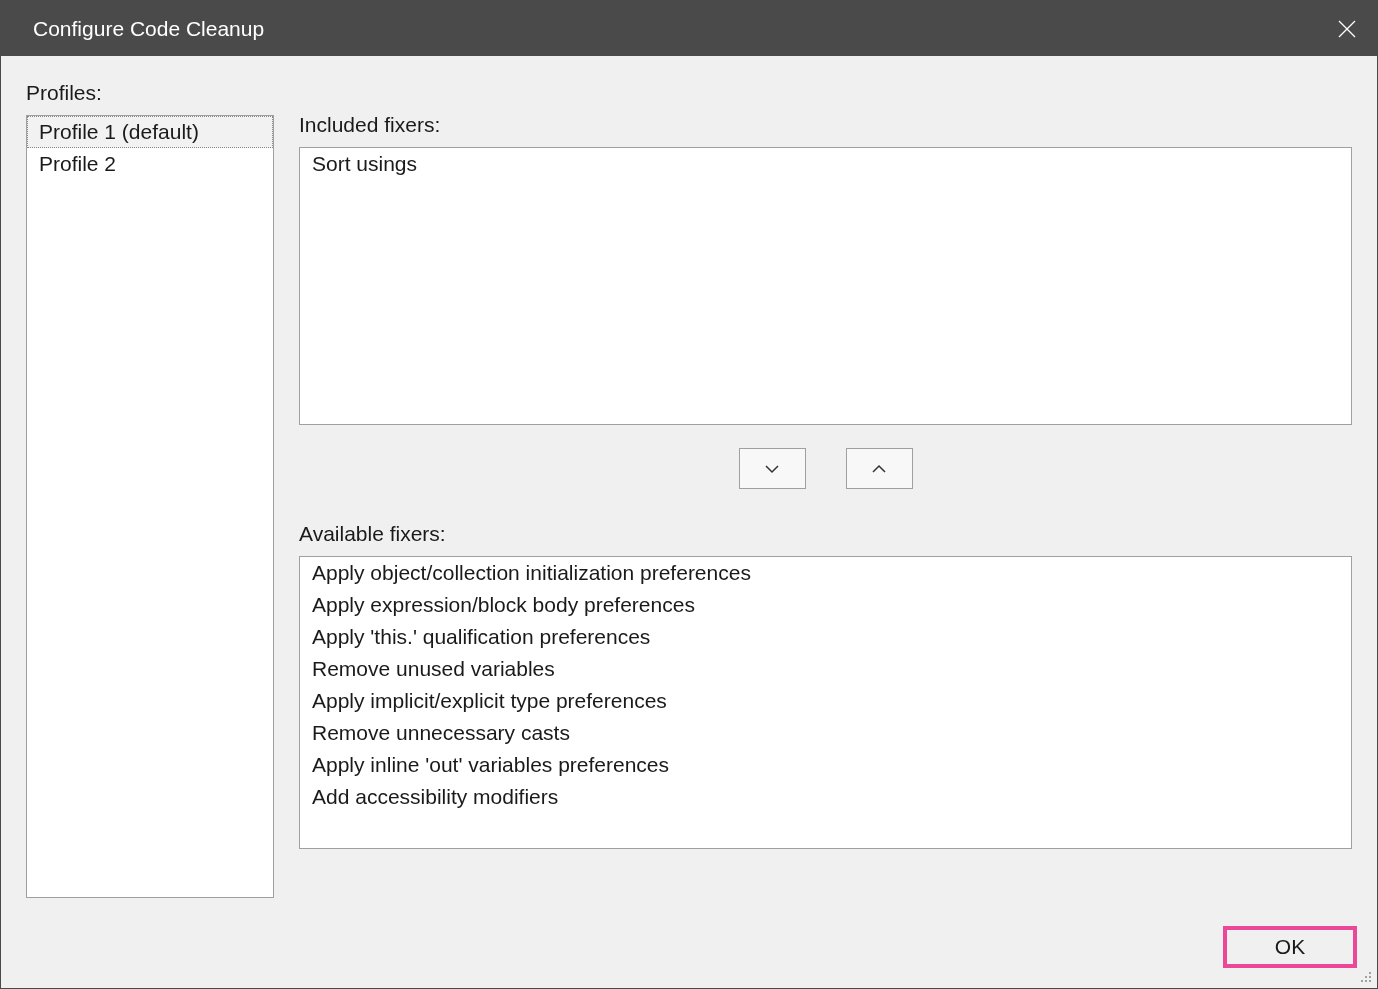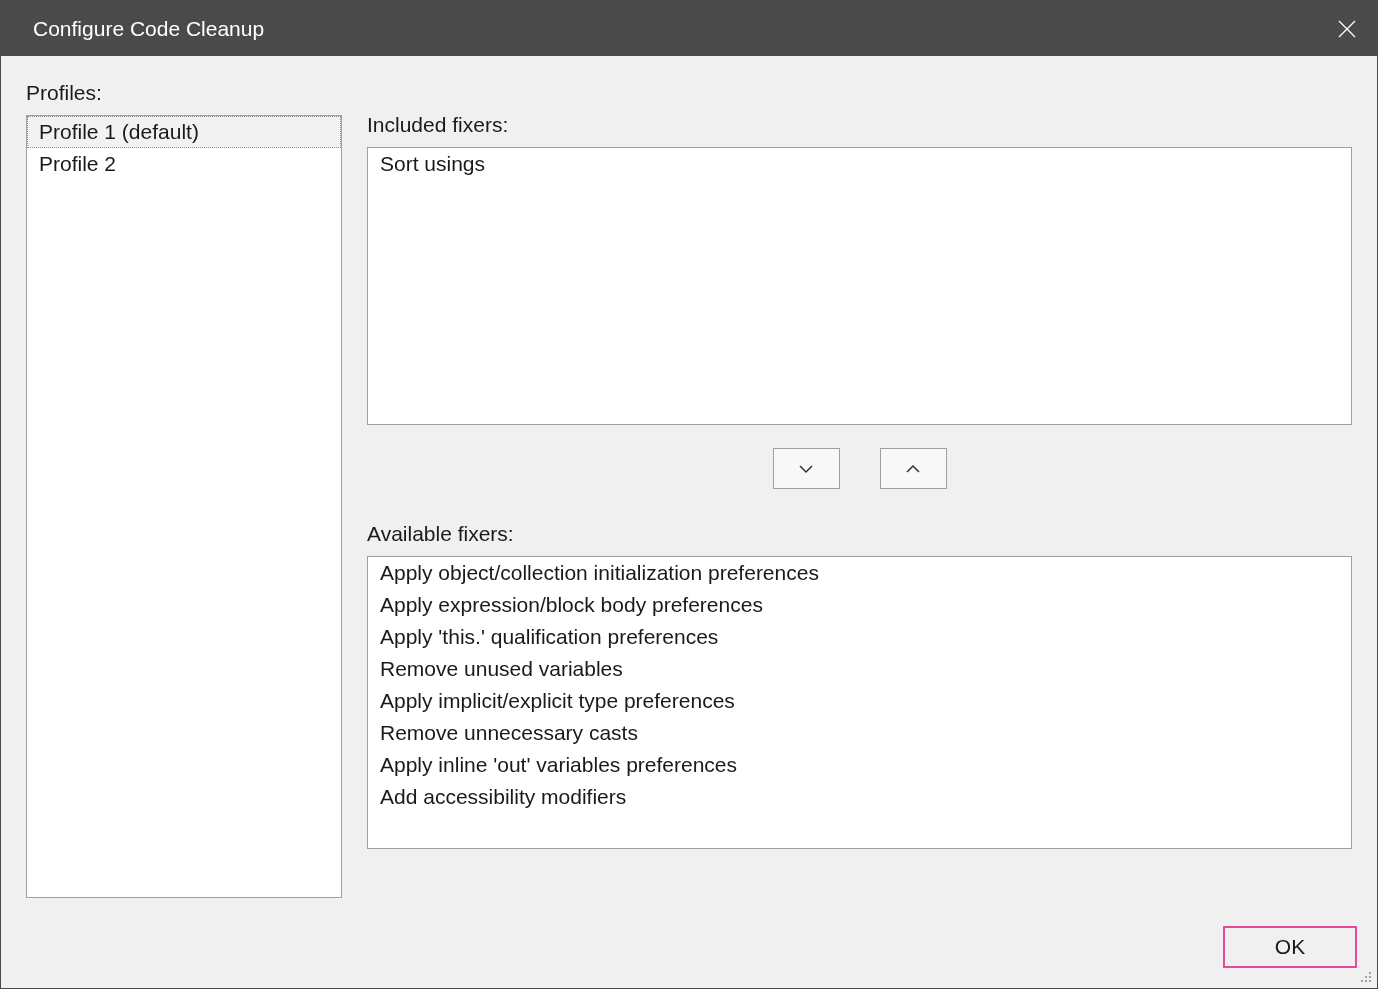--- a/index.html
+++ b/index.html
@@ -49,21 +49,21 @@
       stroke: #fff;
       stroke-width: 1.2;
     }
     .content {
       flex: 1;
       padding: 25px 25px 18px 25px;
       display: flex;
       gap: 25px;
     }
     .left-col {
-      width: 316px;
+      width: 248px;
       display: flex;
       flex-direction: column;
     }
     .right-col {
       flex: 1;
       display: flex;
       flex-direction: column;
       margin-top: 32px;
     }
     .section-label {
@@ -133,21 +133,21 @@
       width: 134px;
       height: 42px;
       font-size: 21px;
       font-family: inherit;
       background: #f0f0f0;
       border: 1px solid #a0a0a0;
       cursor: pointer;
       color: #1a1a1a;
     }
     .dlg-btn.primary {
-      border: 2px solid #ec4899;
+      border: 4px solid #ec4899;
       margin-left: 14px;
     }
     .resize-grip {
       position: absolute;
       right: 6px;
       bottom: 6px;
       width: 16px;
       height: 16px;
       pointer-events: none;
     }

